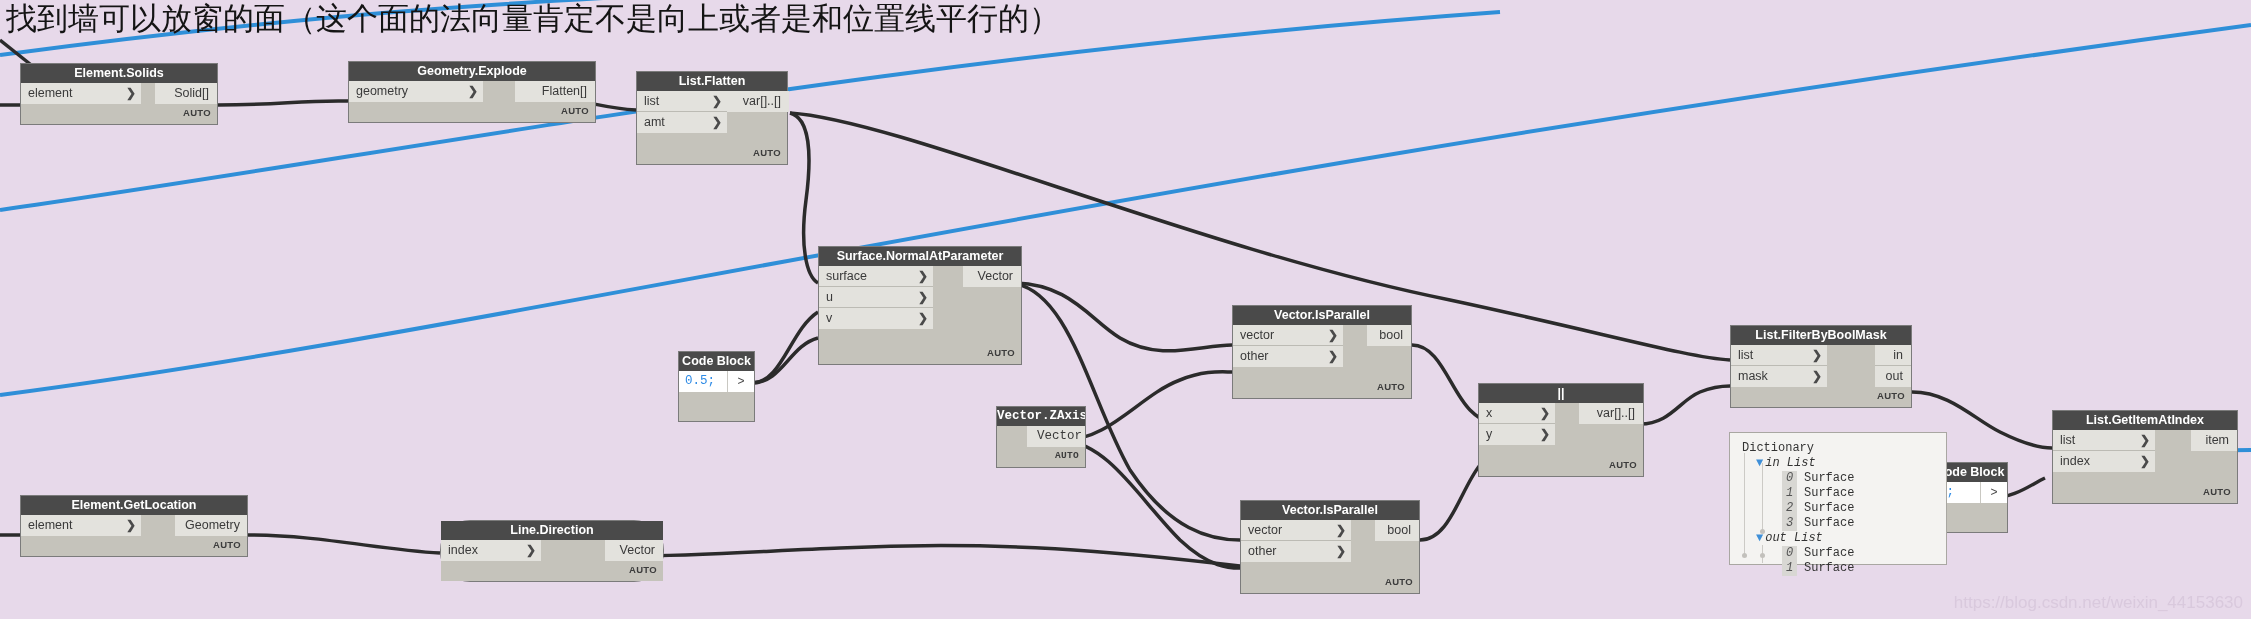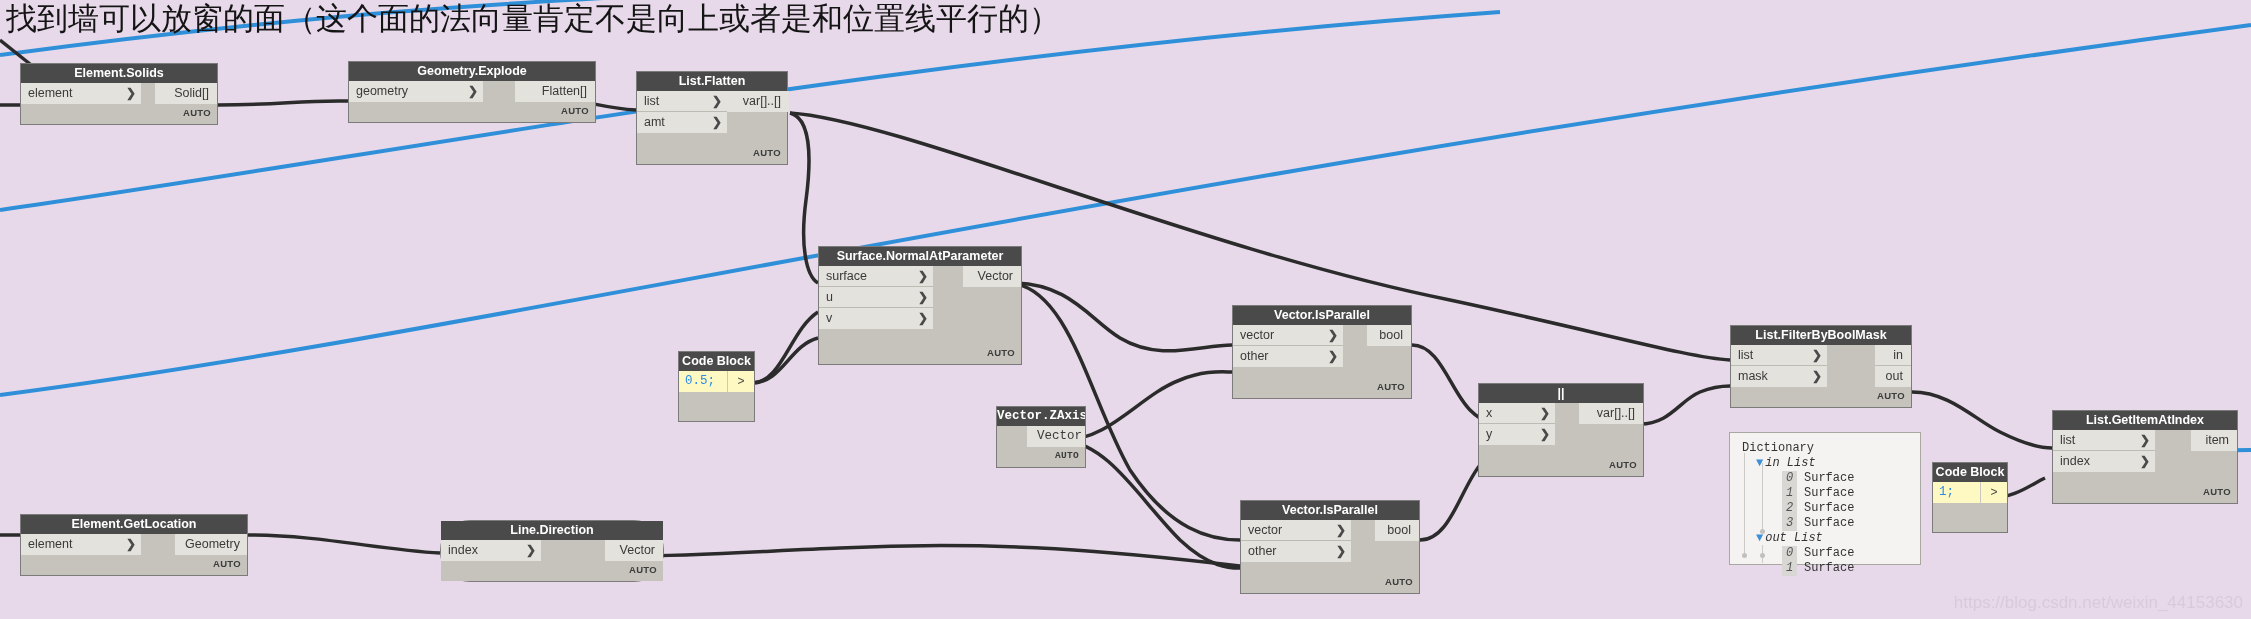--- a/index.html
+++ b/index.html
@@ -107,21 +107,21 @@
     padding: 3px 6px 3px 8px;
     letter-spacing: 0.3px;
     height: 14px;
     line-height: 11px;
   }
 
   
   .codeblock .cbrow {
     display: flex;
     flex-direction: row;
-    background: #fef9c3;
+    background: #ffffff;
     height: 21px;
     align-items: stretch;
   }
   .codeblock .cbtext {
     flex: 1;
     padding-left: 6px;
     line-height: 21px;
     font-family: "Liberation Mono", monospace;
     font-size: 12.5px;
     color: #222;
@@ -448,21 +448,21 @@
           </div>
           <div class="port out noline" style="width:36px;">
             <span>out</span>
           </div>
         </div>
       </div>
       <div class="autobar">AUTO</div>
     </div>
   </div>
 
-  <div id="dict" style="left:1729px; top:432px; width:192px; height:133px;">
+  <div id="dict" style="left:1729px; top:432px; width:218px; height:133px;">
     <div class="rail" style="left:14px; top:20px; height:102px;"></div>
     <div class="rail" style="left:32px; top:30px; height:68px;"></div>
     <div class="rail" style="left:32px; top:112px; height:18px;"></div>
     <div class="dot" style="left:12px; top:120px;"></div>
     <div class="dot" style="left:30px; top:96px;"></div>
     <div class="dot" style="left:30px; top:120px;"></div>
 
     <div class="dline dtitle">Dictionary</div>
 
     <div class="dline dgroup">
@@ -520,21 +520,21 @@
         <div class="col-out">
           <div class="port out noline" style="width:46px;">
             <span>item</span>
           </div>
         </div>
       </div>
       <div class="autobar" style="padding-top:14px;">AUTO</div>
     </div>
   </div>
 
-  <div class="node" style="left:20px; top:495px; width:228px;margin-top:19px;">
+  <div class="node" style="left:20px; top:495px; width:228px;">
     <div class="hdr">Element.GetLocation</div>
     <div class="body">
       <div class="ports">
         <div class="col-in">
           <div class="port in noline" style="width:120px;">
             <span>element</span>
             <span class="chev">❯</span>
           </div>
         </div>
         <div class="col-out">

